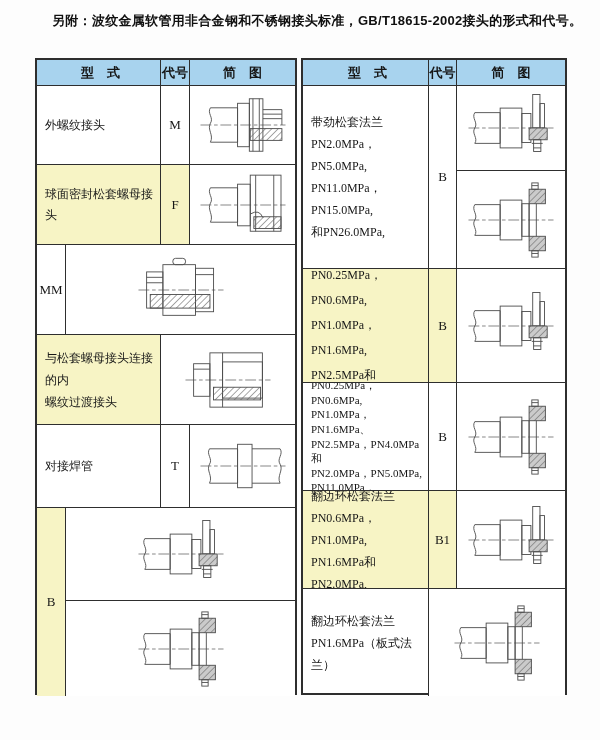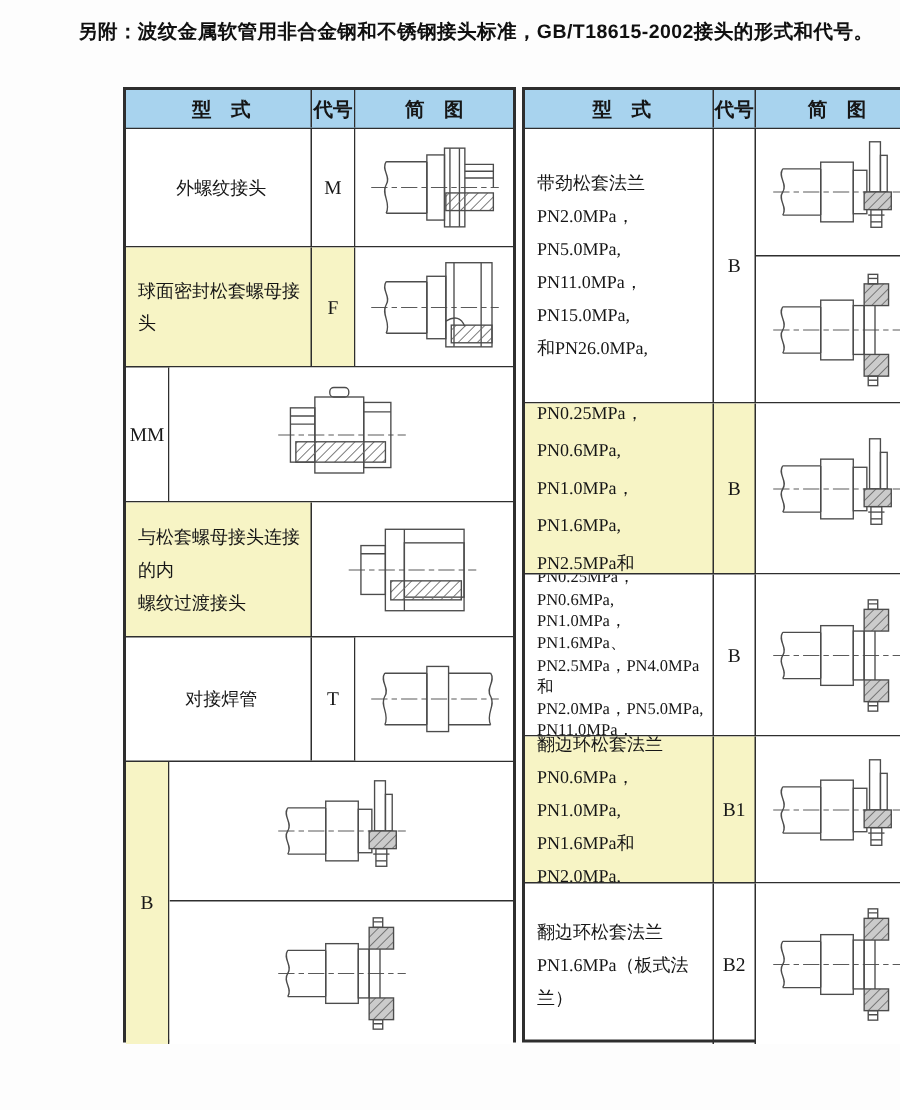--- a/index.html
+++ b/index.html
@@ -7,27 +7,27 @@
     --hl:#f7f4c5;
     --bd:#2e2e2e;
   }
   html,body{margin:0;padding:0;background:#fff;}
   .page{position:relative;width:600px;height:740px;background:#fdfdfd;overflow:hidden;
         font-family:"Liberation Serif","DejaVu Serif",serif;color:#161616;}
   .title{position:absolute;left:52px;top:12px;width:560px;
          font-family:"Liberation Sans","DejaVu Sans",sans-serif;
          font-weight:bold;font-size:13px;letter-spacing:0.3px;color:#101010;}
   .tbl{position:absolute;top:58px;height:637px;box-sizing:border-box;
-       border:2px solid var(--bd);background:#fff;display:flex;flex-direction:column;margin-left:47px;}
+       border:2px solid var(--bd);background:#fff;display:flex;flex-direction:column;}
   #tbl-left{left:35px;width:262px;}
   #tbl-right{left:301px;width:266px;}
   .trow{display:flex;flex:none;border-bottom:1px solid var(--bd);box-sizing:border-box;}
   .trow:last-child{border-bottom:none;}
   .cell{box-sizing:border-box;border-right:1px solid var(--bd);display:flex;
-        align-items:center;overflow:hidden;justify-content:center;}
+        align-items:center;overflow:hidden;}
   .cell:last-child{border-right:none;}
   .hd{background:var(--hdr);height:26px;flex:none;}
   .hd .cell{justify-content:center;font-size:13px;font-weight:bold;background:var(--hdr);}
   .c-type{padding:3px 4px 3px 8px;}
   .c-type span{font-size:12px;line-height:21px;white-space:pre-line;display:block;}
   .c-type span.tight{font-size:11px;line-height:14.6px;}
   .c-type span.lh22{line-height:22px;}
   .c-type span.lh25{line-height:25px;}
   .c-code{justify-content:center;font-size:13px;}
   .c-diag{flex-direction:column;justify-content:center;padding:0;background:#fff;}
@@ -352,21 +352,20 @@
   </svg>
 </div>
       </div>
     </div>
 
     <div class="trow" style="height:107px">
       <div class="cell c-type">
           <span class="lh22">翻边环松套法兰
 PN1.6MPa（板式法兰）</span>
         </div>
-      <div class="cell c-code">B2</div>
       <div class="cell c-diag">
         <div class="diag-slot">
   <svg class="diag-svg" viewBox="0 0 100 84">
     <line class="cl" x1="3" y1="42" x2="97" y2="42"></line>
     <path d="M10 25 H38 M38 25 V59 M10 59 H38 M10 25 C6 31 14 36 10 42 C6 48 14 53 10 59"></path>
     <rect x="38" y="20" width="24" height="44"></rect>
     <rect x="62" y="24" width="8" height="36"></rect>
     <rect class="gy" x="70" y="8" width="18" height="16"></rect>
     <rect class="ht" x="70" y="8" width="18" height="16"></rect>
     <rect class="gy" x="70" y="60" width="18" height="16"></rect>

